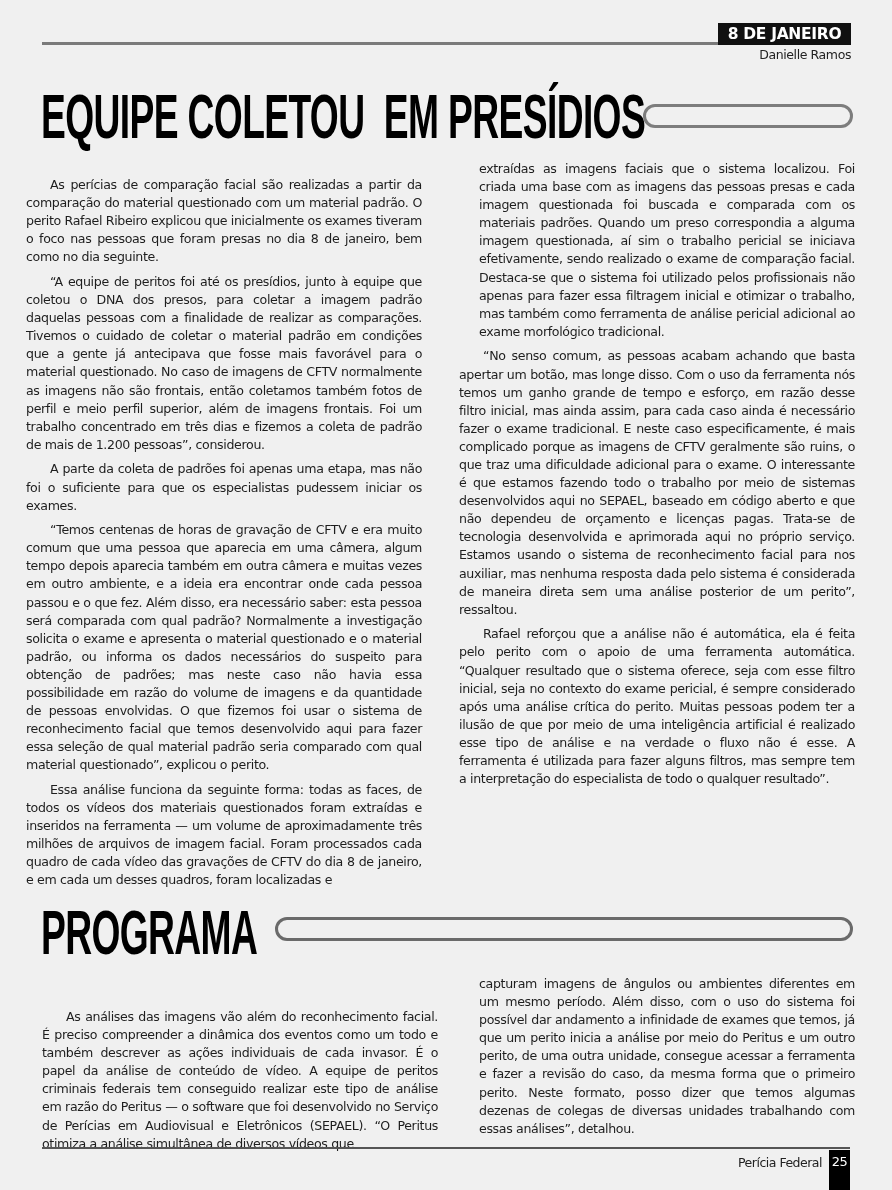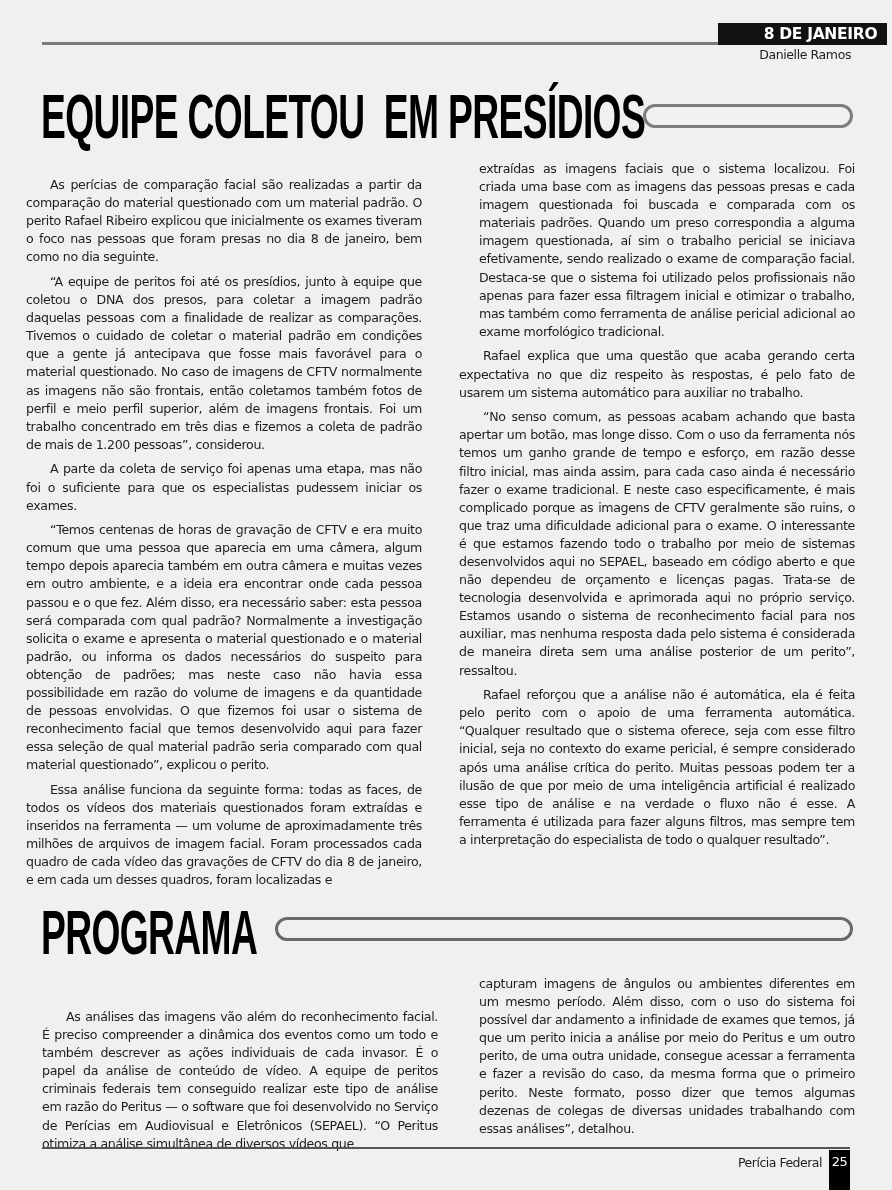--- a/index.html
+++ b/index.html
@@ -4,21 +4,21 @@
 <style>
   html, body { margin:0; padding:0; }
   body {
     width:892px; height:1190px; background:#f0f0f0; position:relative; overflow:hidden;
     font-family:"Liberation Sans", sans-serif; color:#1a1a1a;
   }
   .top-rule { position:absolute; left:42px; top:42px; width:678px; height:3px; background:#7a7a7a; }
   .section-tag {
     position:absolute; left:718px; top:23px; width:133px; height:22px; background:#111;
     color:#fff; font-family:"DejaVu Sans", sans-serif; font-weight:bold; font-size:15.5px;
-    line-height:22px; text-align:center; letter-spacing:-0.3px;padding-left:36px;
+    line-height:22px; text-align:center; letter-spacing:-0.3px;
   }
   .author {
     position:absolute; right:41px; top:47px; font-size:12.5px; color:#222;
     font-family:"DejaVu Sans", sans-serif; letter-spacing:-0.4px;text-align:center;
   }
   .headline {
     position:absolute; left:41px; font-family:"Liberation Sans", sans-serif; font-weight:bold;
     font-size:60px; color:#000; letter-spacing:-1px; transform-origin:left top; white-space:pre;
     line-height:1;
   }
@@ -56,28 +56,27 @@
 <div class="top-rule"></div>
 <div class="section-tag">8 DE JANEIRO</div>
 <div class="author">Danielle Ramos</div>
 
 <div class="headline h1">EQUIPE COLETOU  EM PRESÍDIOS</div>
 <div class="pill pill1"></div>
 
 <div class="col c1">
   <p>As perícias de comparação facial são realizadas a partir da comparação do material questionado com um material padrão. O perito Rafael Ribeiro explicou que inicialmente os exames tiveram o foco nas pessoas que foram presas no dia 8 de janeiro, bem como no dia seguinte.</p>
   <p>“A equipe de peritos foi até os presídios, junto à equipe que coletou o DNA dos presos, para coletar a imagem padrão daquelas pessoas com a finalidade de realizar as comparações. Tivemos o cuidado de coletar o material padrão em condições que a gente já antecipava que fosse mais favorável para o material questionado. No caso de imagens de CFTV normalmente as imagens não são frontais, então coletamos também  fotos de perfil e meio perfil superior, além de imagens frontais. Foi um trabalho concentrado em três dias e fizemos a coleta de padrão de mais de 1.200 pessoas”, considerou.</p>
-  <p>A parte da coleta de serviço foi apenas uma etapa, mas não foi o suficiente para que os especialistas pudessem iniciar os exames.</p>
+  <p>A parte da coleta de padrões foi apenas uma etapa, mas não foi o suficiente para que os especialistas pudessem iniciar os exames.</p>
   <p>“Temos centenas de horas de gravação de CFTV e era muito comum que uma pessoa que aparecia em uma câmera, algum tempo depois aparecia também em outra câmera e muitas vezes em outro ambiente, e a ideia era encontrar onde cada pessoa passou e o que fez. Além disso, era necessário saber: esta pessoa será comparada com qual padrão? Normalmente a investigação solicita o exame e apresenta o material questionado e o material padrão, ou informa os dados necessários do suspeito para obtenção de padrões; mas neste caso não havia essa possibilidade em razão do volume de imagens e da quantidade de pessoas envolvidas. O que fizemos foi usar o sistema de reconhecimento facial que temos desenvolvido aqui para fazer essa seleção de qual material padrão seria comparado com qual material questionado”, explicou o perito.</p>
   <p>Essa análise funciona da seguinte forma: todas as faces, de todos os vídeos dos materiais questionados foram extraídas e inseridos na ferramenta — um volume de aproximadamente três milhões de arquivos de imagem facial. Foram processados cada quadro de cada vídeo das gravações de CFTV do dia 8 de janeiro, e em cada um desses quadros, foram localizadas e</p>
 </div>
 
 <div class="col c2">
   <p class="cont">extraídas as imagens faciais que o sistema localizou. Foi criada uma base com as imagens das pessoas presas e cada imagem questionada foi buscada e comparada com os materiais padrões. Quando um preso correspondia a alguma imagem questionada, aí sim o trabalho pericial se iniciava efetivamente, sendo realizado o exame de comparação facial. Destaca-se que o sistema foi utilizado pelos profissionais não apenas para fazer essa filtragem inicial e otimizar o trabalho, mas também como ferramenta de análise pericial adicional ao exame morfológico tradicional.</p>
-  <p>Rafael explica que uma questão que acaba gerando certa expectativa no que diz respeito às respostas, é pelo fato de usarem um sistema automático para auxiliar no trabalho.</p>
   <p>“No senso comum, as pessoas acabam achando que basta apertar um botão, mas longe disso. Com o uso da ferramenta nós temos um ganho grande de tempo e esforço, em razão desse filtro inicial, mas ainda assim, para cada caso ainda é necessário fazer o exame tradicional. E neste caso especificamente, é mais complicado porque as imagens de CFTV geralmente são ruins, o que traz uma dificuldade adicional para o exame. O interessante é que estamos fazendo todo o trabalho por meio de sistemas desenvolvidos aqui no SEPAEL, baseado em código aberto e que não dependeu de orçamento e licenças pagas. Trata-se de tecnologia desenvolvida e aprimorada aqui no próprio serviço. Estamos usando o sistema de reconhecimento facial para nos auxiliar, mas nenhuma resposta dada pelo sistema é considerada de maneira direta sem uma análise posterior de um perito”, ressaltou.</p>
   <p>Rafael reforçou que a análise não é automática, ela é feita pelo perito com o apoio de uma ferramenta automática. “Qualquer resultado que o sistema oferece, seja com esse filtro inicial, seja no contexto do exame pericial, é sempre considerado após uma análise crítica do perito. Muitas pessoas podem ter a ilusão de que por meio de uma inteligência artificial é realizado esse tipo de análise e na verdade o fluxo não é esse. A ferramenta é utilizada para fazer alguns filtros, mas sempre tem a interpretação do especialista de todo o qualquer resultado”.</p>
 </div>
 
 <div class="headline h2">PROGRAMA</div>
 <div class="pill pill2"></div>
 
 <div class="col c3">
   <p>As análises das imagens vão além do reconhecimento facial. É preciso compreender a dinâmica dos eventos como um todo e também descrever as ações individuais de cada invasor. É o papel da análise de conteúdo de vídeo. A equipe de peritos criminais federais tem conseguido realizar este tipo de análise em razão do Peritus — o software que foi desenvolvido no Serviço de Perícias em Audiovisual e Eletrônicos (SEPAEL). “O Peritus otimiza a análise simultânea de diversos vídeos que</p>
 </div>

